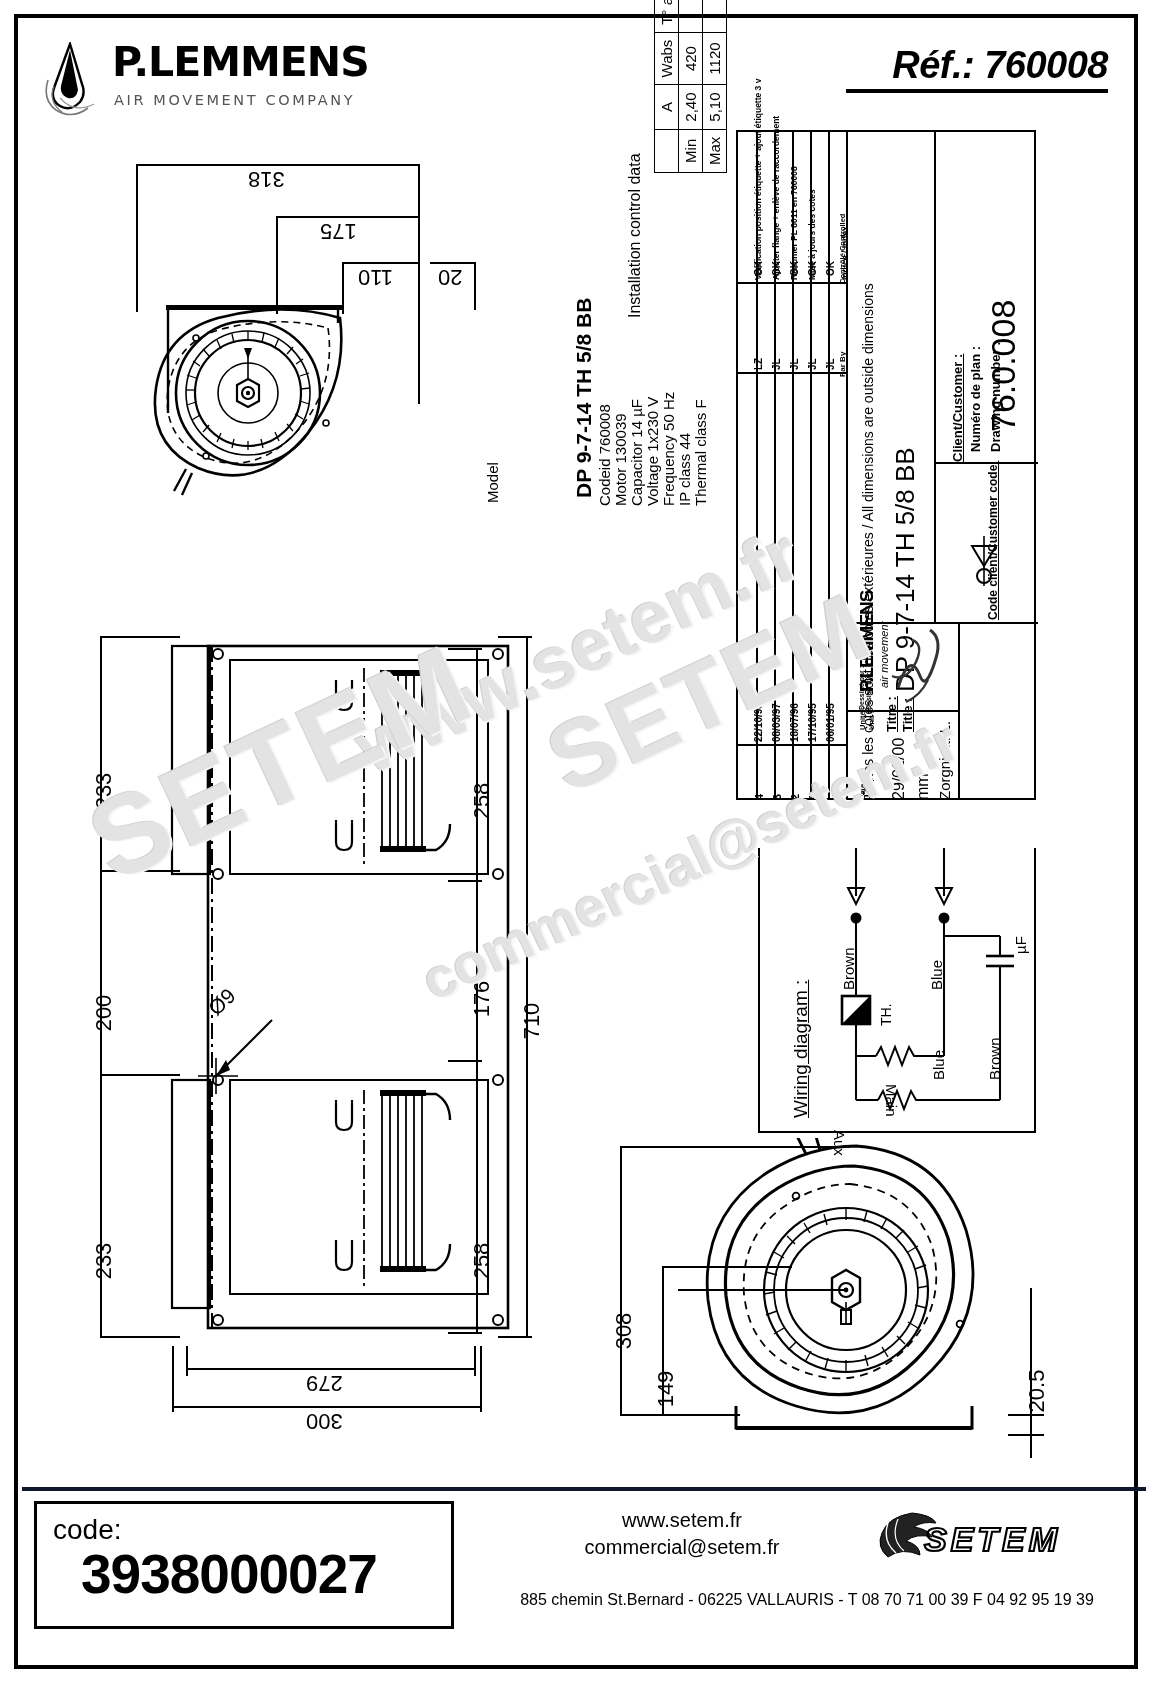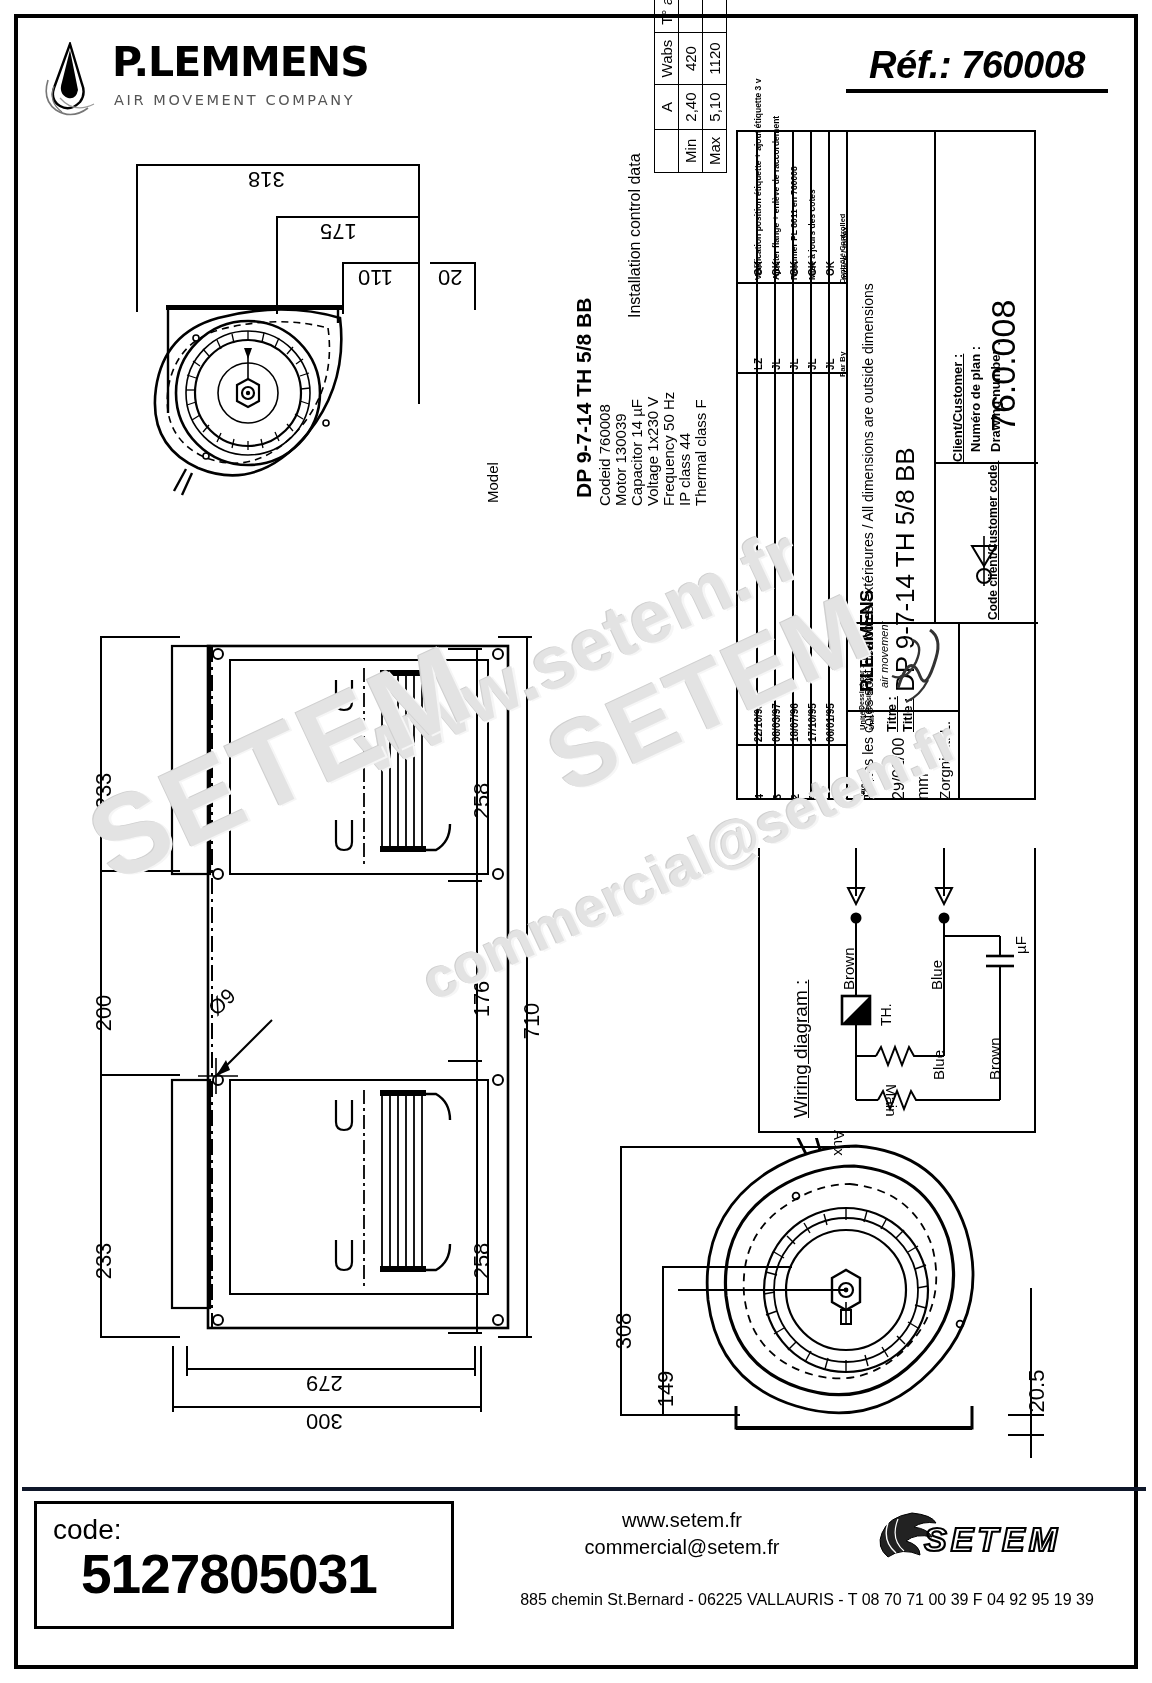--- a/index.html
+++ b/index.html
@@ -22,21 +22,21 @@
   #brand-name {
     position:absolute; left:72px; top:6px;
     font-size:41px; font-weight:bold; letter-spacing:-1px;
     font-family:"DejaVu Sans", sans-serif; line-height:1;
   }
   #brand-tagline {
     position:absolute; left:74px; top:56px;
     font-size:14.5px; letter-spacing:2.6px; color:#555;
     font-family:"DejaVu Sans", sans-serif;
   }
-  #ref-block { right:26px; top:26px; text-align:center; }
+  #ref-block { right:26px; top:26px; text-align:right; }
   #ref-text {
     font-size:38px; font-weight:bold; font-style:italic;
     font-family:"Liberation Sans", sans-serif; letter-spacing:-0.5px;
   }
   #ref-underline { height:4px; background:#000; margin-top:2px; width:262px; }
 
   
   .dim {
     font-family:"Liberation Sans", sans-serif;
     font-size:22px; font-weight:normal; letter-spacing:0px;
@@ -577,21 +577,21 @@
       <path d="M58 268 L58 290 L294 290 L294 268" fill="none" stroke="#000" stroke-width="3"></path>
       <line x1="58" y1="290" x2="294" y2="290" stroke="#000" stroke-width="4"></line>
 
       <path d="M128 16 L118 -4 M142 12 L136 -8" fill="none" stroke="#000" stroke-width="2.8"></path>
     </svg>
   </div>
 
   <div class="abs" id="footer">
     <div id="code-box">
       <div id="code-label">code:</div>
-      <div id="code-value">5127805031</div>
+      <div id="code-value">3938000027</div>
     </div>
     <div id="setem-web">
       <div>www.setem.fr</div>
       <div>commercial@setem.fr</div>
     </div>
     <div id="setem-logo">
       <svg viewBox="0 0 250 60" style="width:250px; height:60px;">
         <path d="M50 6 Q70 8 74 16 Q60 14 52 20 Q66 22 70 30 Q54 26 44 34 Q58 38 58 48 Q40 40 26 50 Q14 40 20 26 Q26 10 50 6 Z" fill="#222" stroke="#000" stroke-width="1"></path>
         <path d="M26 16 Q20 34 34 46" fill="none" stroke="#fff" stroke-width="1.4"></path>
         <path d="M36 12 Q28 32 42 44" fill="none" stroke="#fff" stroke-width="1.2"></path>

